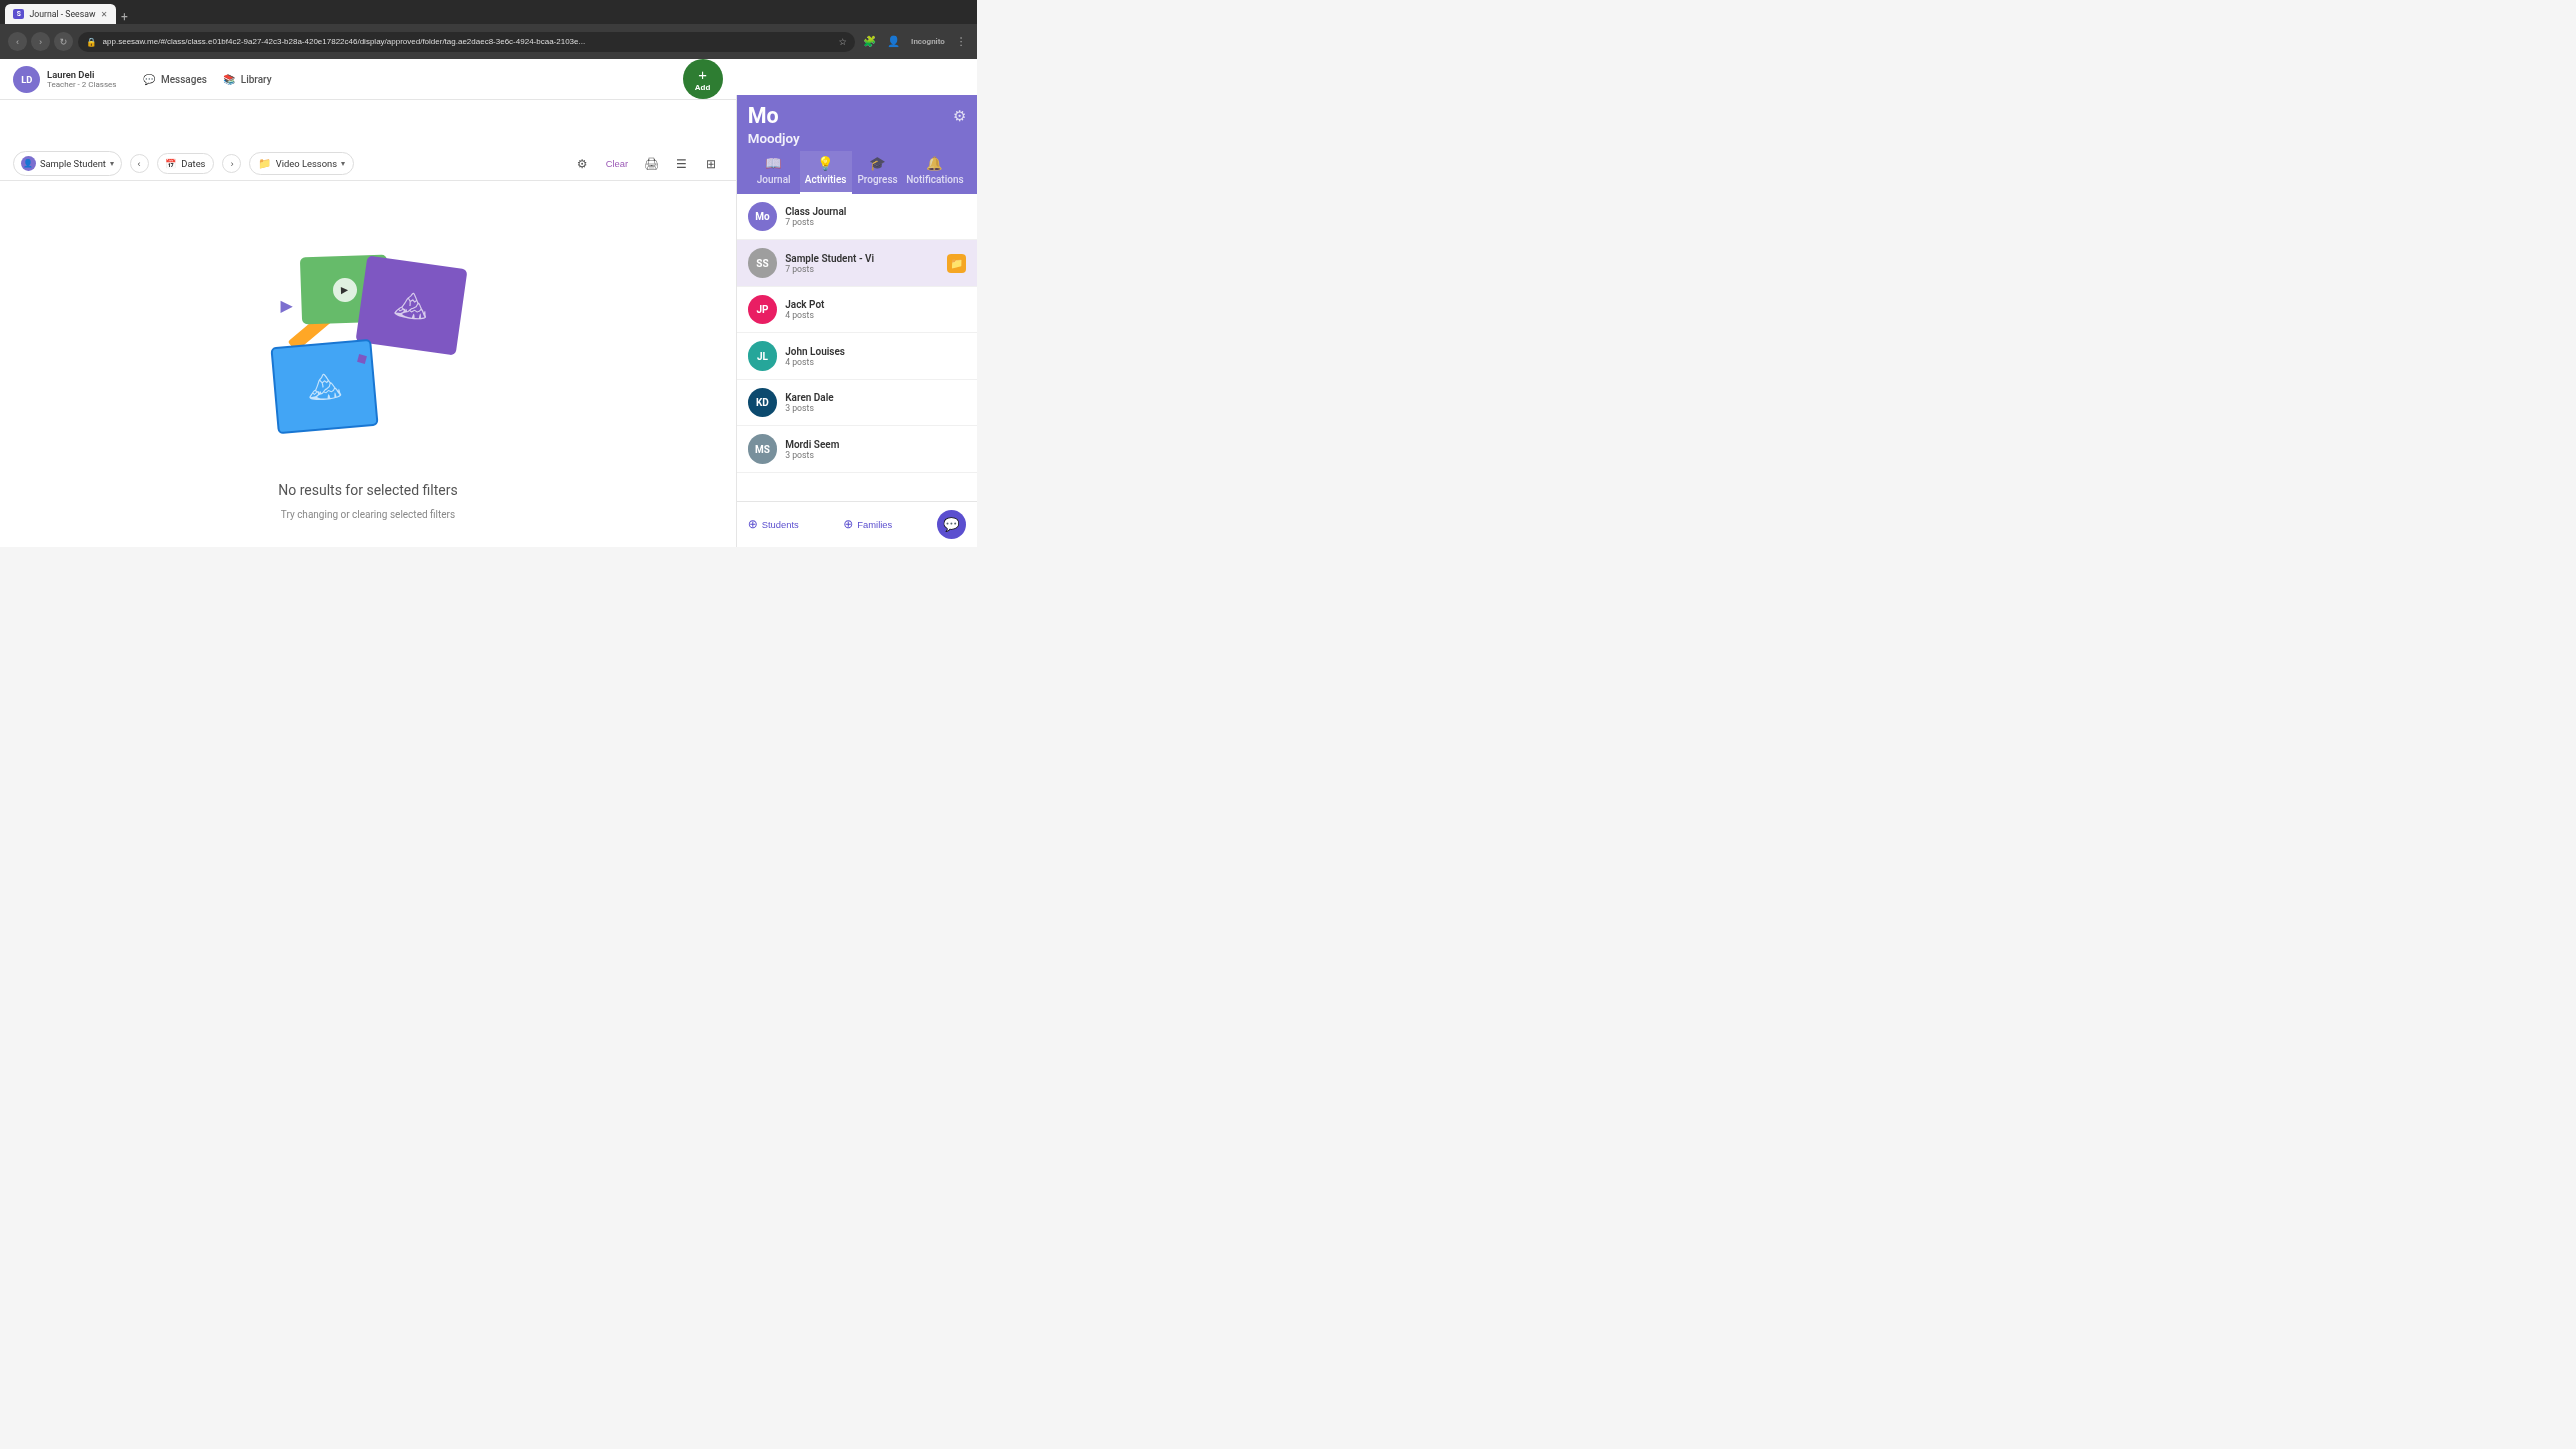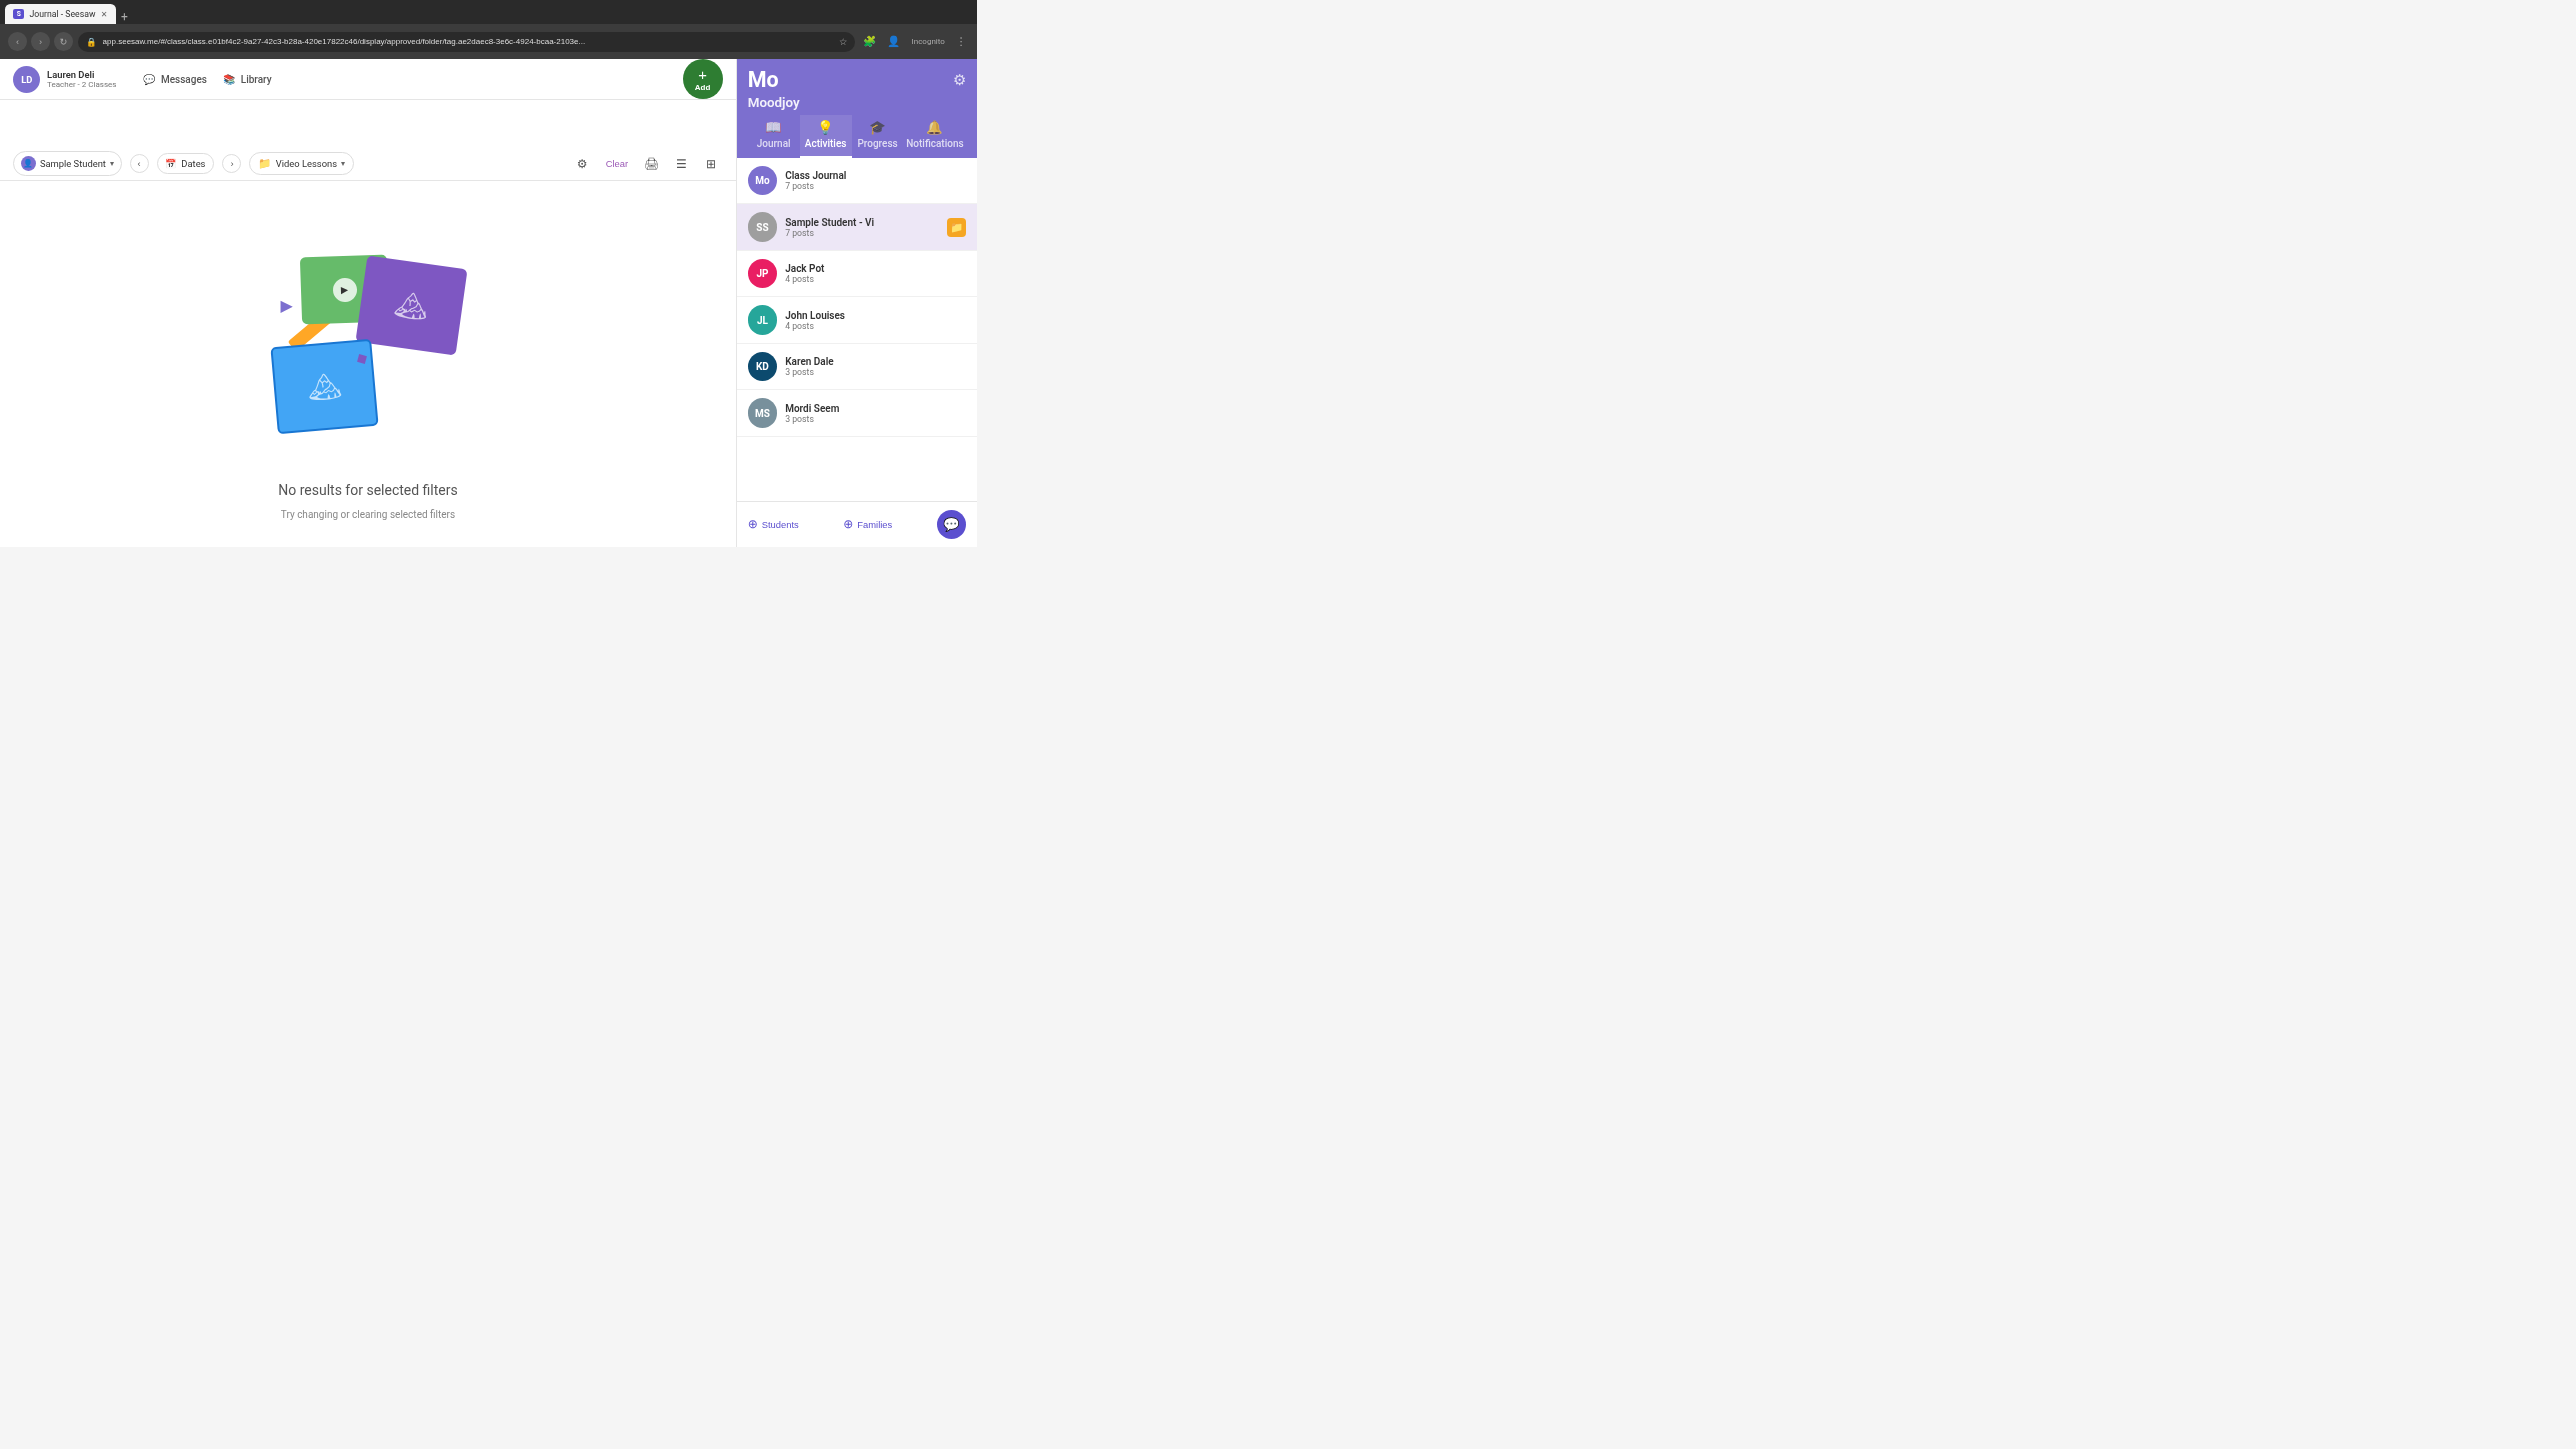--- a/index.html
+++ b/index.html
@@ -384,20 +384,21 @@
       color: #888;
     }
 
     
     .right-sidebar {
       width: 241px;
       background: #fff;
       border-left: 0.7px solid #e5e5e5;
       display: flex;
       flex-direction: column;
+      margin-top: 36px;
     }
 
     
     .sidebar-header {
       background: #7c6fcf;
       padding: 8px 10.7px 0;
       color: white;
     }
     .sidebar-user-row {
       display: flex;
@@ -547,21 +548,21 @@
     <button class="nav-btn">↻</button>
   </div>
   <div class="address-bar">
     <span style="color:#aaa;font-size:8.7px;">🔒</span>
     <input type="text" readonly="" style="font-size: 8px;" value="app.seesaw.me/#/class/class.e01bf4c2-9a27-42c3-b28a-420e17822c46/display/approved/folder/tag.ae2daec8-3e6c-4924-bcaa-2103e...">
     <span style="color:#aaa;font-size:9.4px;">☆</span>
   </div>
   <div class="browser-actions">
     <span class="browser-btn">🧩</span>
     <span class="browser-btn">👤</span>
-    <span class="browser-btn" style="color:#aaa;font-size:8px;">Incognito</span>
+    <span class="browser-btn" style="color:#aaa;font-size:8px;font-weight:bold;">Incognito</span>
     <span class="browser-btn">⋮</span>
   </div>
 </div>
 
 <div class="app-container">
 
   <div class="main-area">
 
     <div class="top-nav">
       <div class="user-profile">

